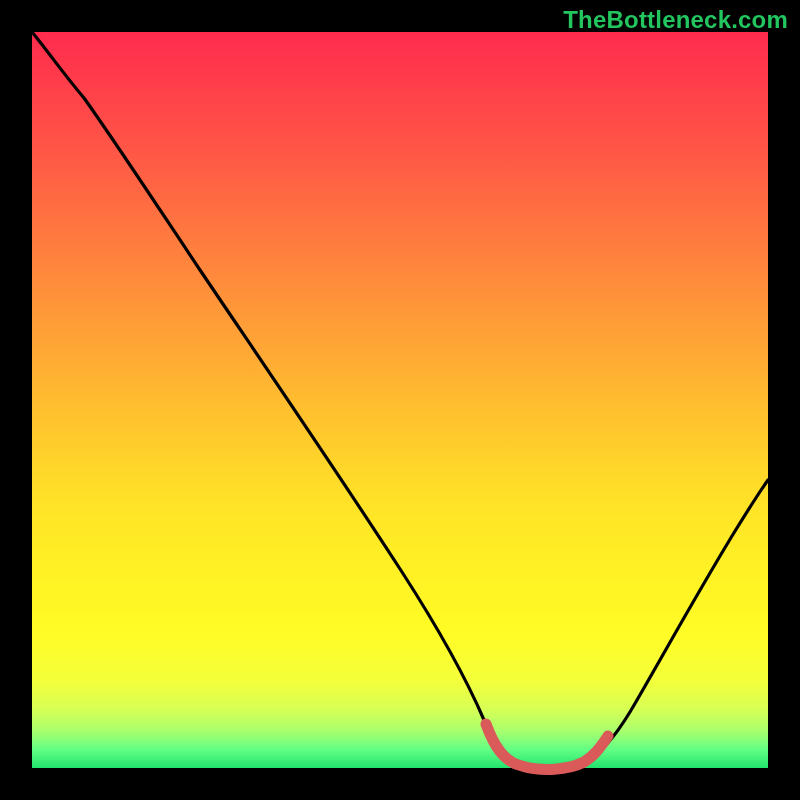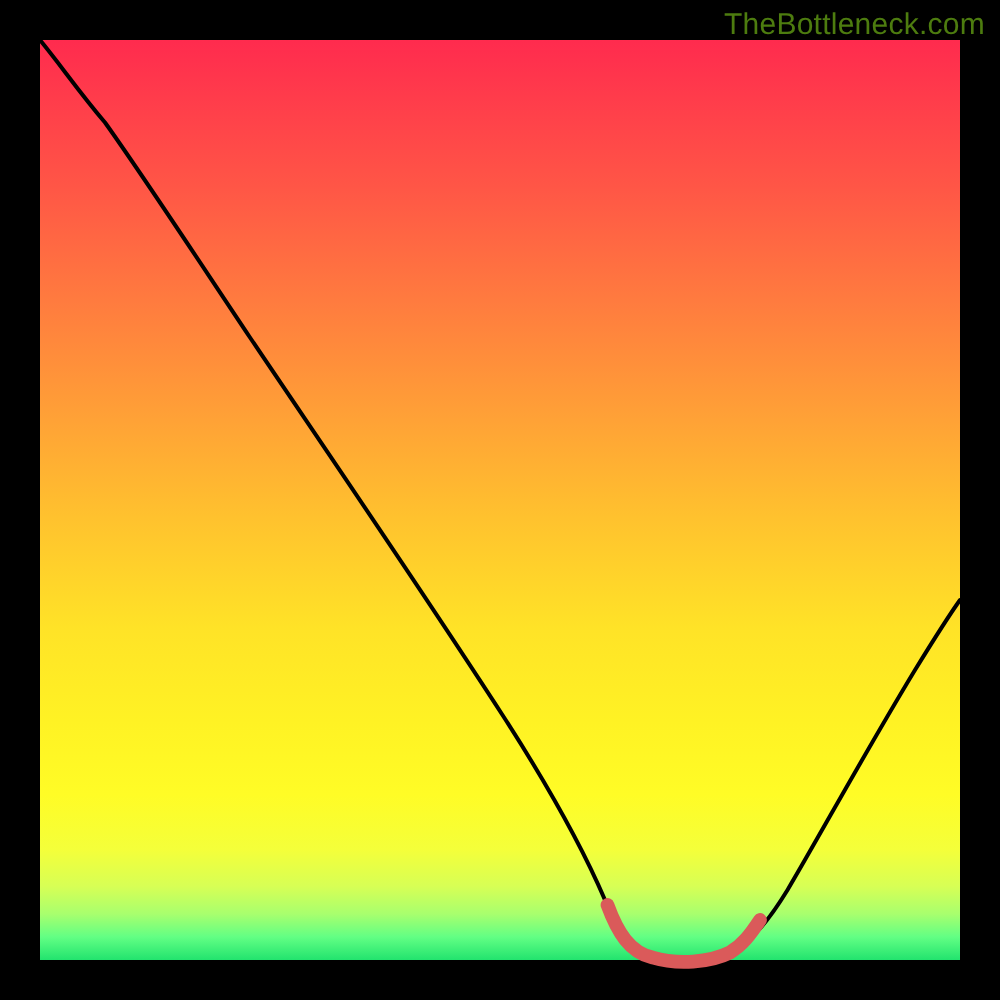--- a/index.html
+++ b/index.html
@@ -39,23 +39,23 @@
       #d7ff55 92%,
       #a8ff6e 95%,
       #62ff84 97.5%,
       #22e36e 100%
     );
   }
   .watermark {
     position: absolute;
     top: 6px;
     right: 12px;
-    color: #4d7c0f;
+    color: #22c55e;
     font-size: 24px;
-    font-weight: 400;
+    font-weight: 700;
     letter-spacing: 0.2px;
     margin-left: 32px;
   }
   svg.curve {
     position: absolute;
     left: 0;
     top: 0;
     width: 736px;
     height: 736px;
     overflow: visible;

